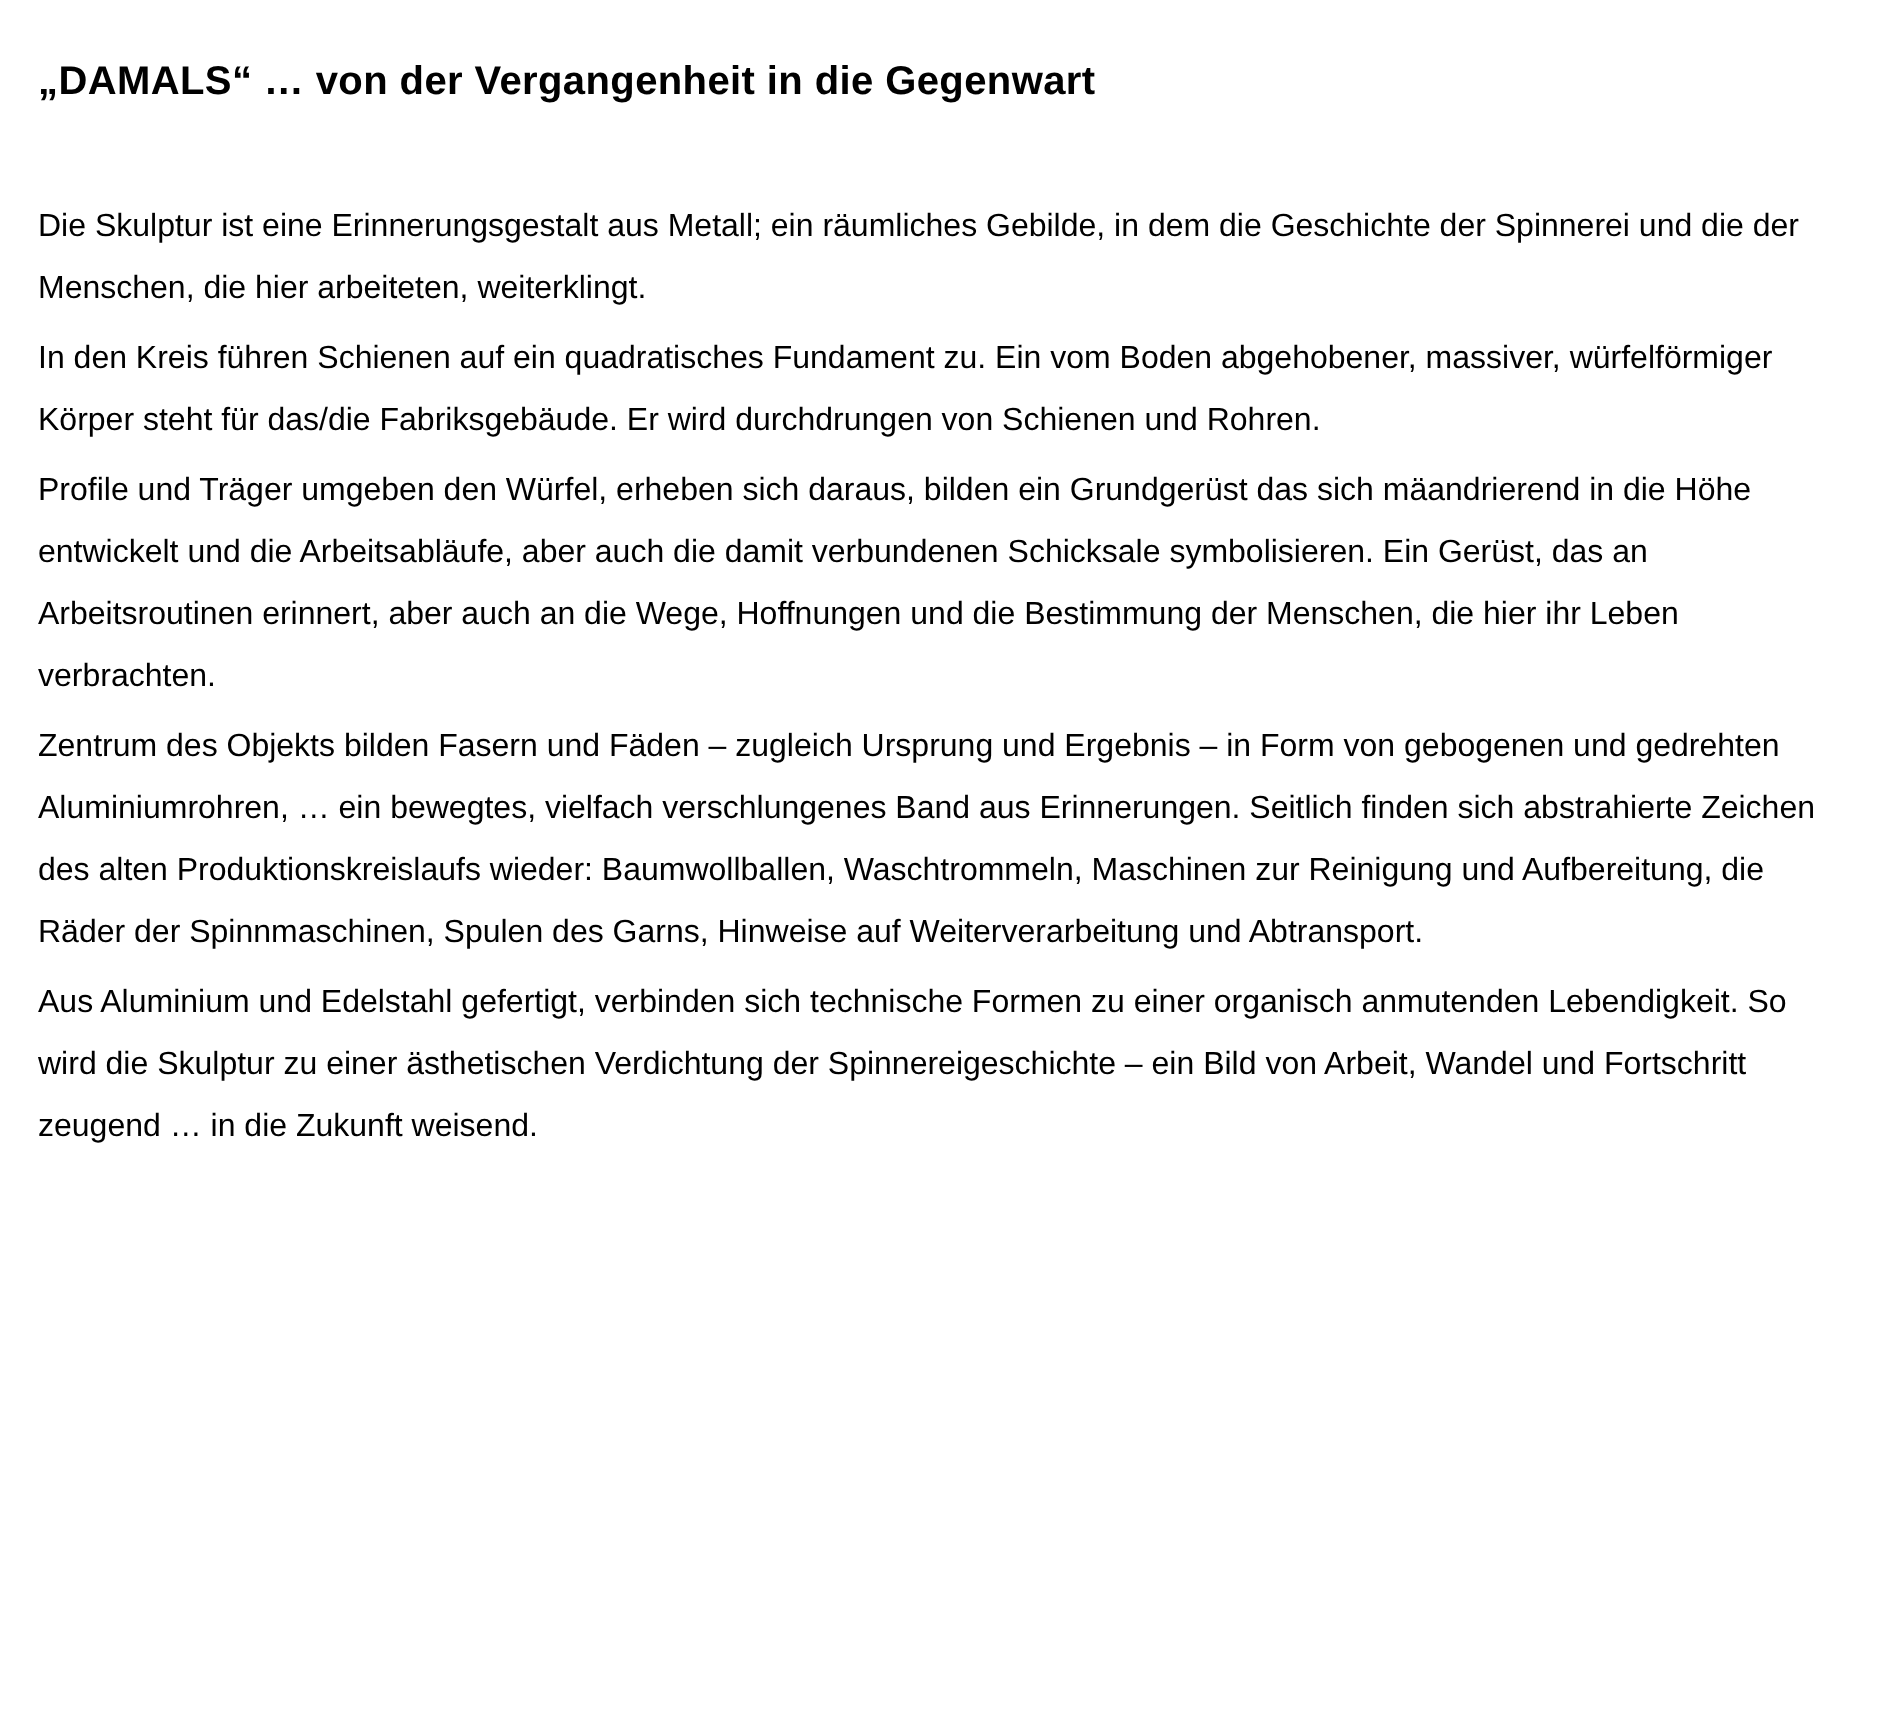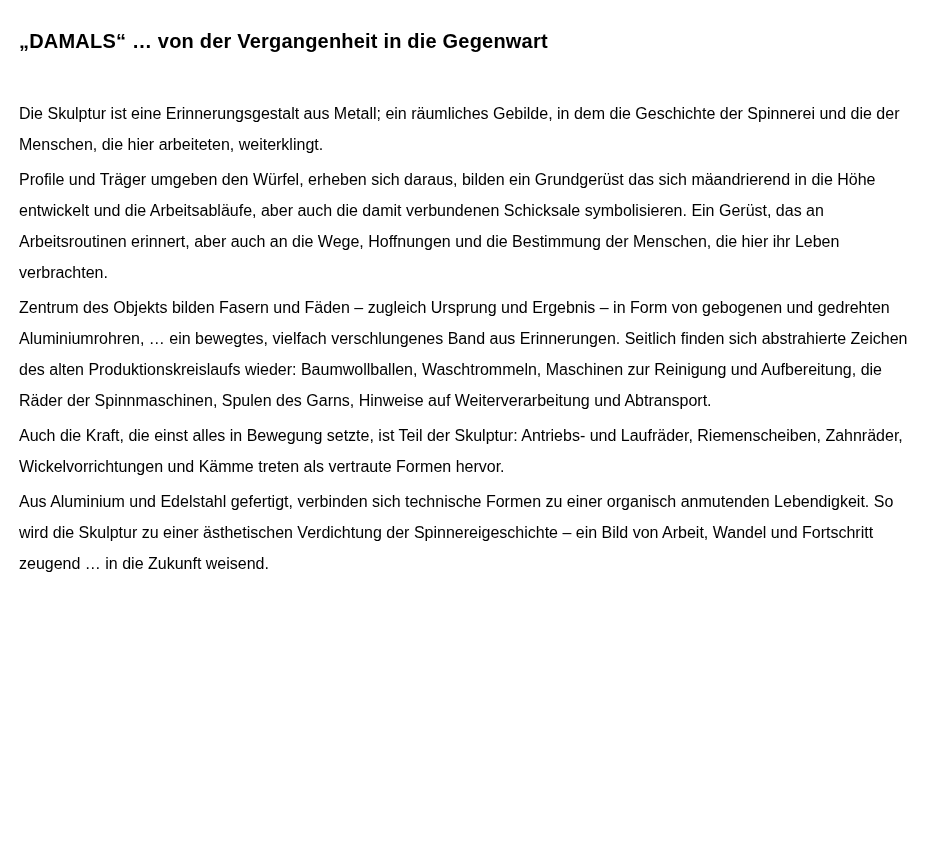--- a/index.html
+++ b/index.html
@@ -35,18 +35,18 @@
   }
 </style>
 </head>
 <body>
 
 <div class="page">
   <h1 class="doc-title">„DAMALS“ … von der Vergangenheit in die Gegenwart</h1>
 
   <div class="doc-body">
     <p class="doc-paragraph">Die Skulptur ist eine Erinnerungsgestalt aus Metall; ein räumliches Gebilde, in dem die Geschichte der Spinnerei und die der Menschen, die hier arbeiteten, weiterklingt.</p>
+    <p class="doc-paragraph">In den Kreis führen Schienen auf ein quadratisches Fundament zu. Ein vom Boden abgehobener, massiver, würfelförmiger Körper steht für das/die Fabriksgebäude. Er wird durchdrungen von Schienen und Rohren.</p>
     <p class="doc-paragraph">Profile und Träger umgeben den Würfel, erheben sich daraus, bilden ein Grundgerüst das sich mäandrierend in die Höhe entwickelt und die Arbeitsabläufe, aber auch die damit verbundenen Schicksale symbolisieren. Ein Gerüst, das an Arbeitsroutinen erinnert, aber auch an die Wege, Hoffnungen und die Bestimmung der Menschen, die hier ihr Leben verbrachten.</p>
     <p class="doc-paragraph">Zentrum des Objekts bilden Fasern und Fäden – zugleich Ursprung und Ergebnis – in Form von gebogenen und gedrehten Aluminiumrohren, … ein bewegtes, vielfach verschlungenes Band aus Erinnerungen. Seitlich finden sich abstrahierte Zeichen des alten Produktionskreislaufs wieder: Baumwollballen, Waschtrommeln, Maschinen zur Reinigung und Aufbereitung, die Räder der Spinnmaschinen, Spulen des Garns, Hinweise auf Weiterverarbeitung und Abtransport.</p>
-    <p class="doc-paragraph">Auch die Kraft, die einst alles in Bewegung setzte, ist Teil der Skulptur: Antriebs- und Laufräder, Riemenscheiben, Zahnräder, Wickelvorrichtungen und Kämme treten als vertraute Formen hervor.</p>
     <p class="doc-paragraph">Aus Aluminium und Edelstahl gefertigt, verbinden sich technische Formen zu einer organisch anmutenden Lebendigkeit. So wird die Skulptur zu einer ästhetischen Verdichtung der Spinnereigeschichte – ein Bild von Arbeit, Wandel und Fortschritt zeugend … in die Zukunft weisend.</p>
   </div>
 </div>
 
 </body></html>

